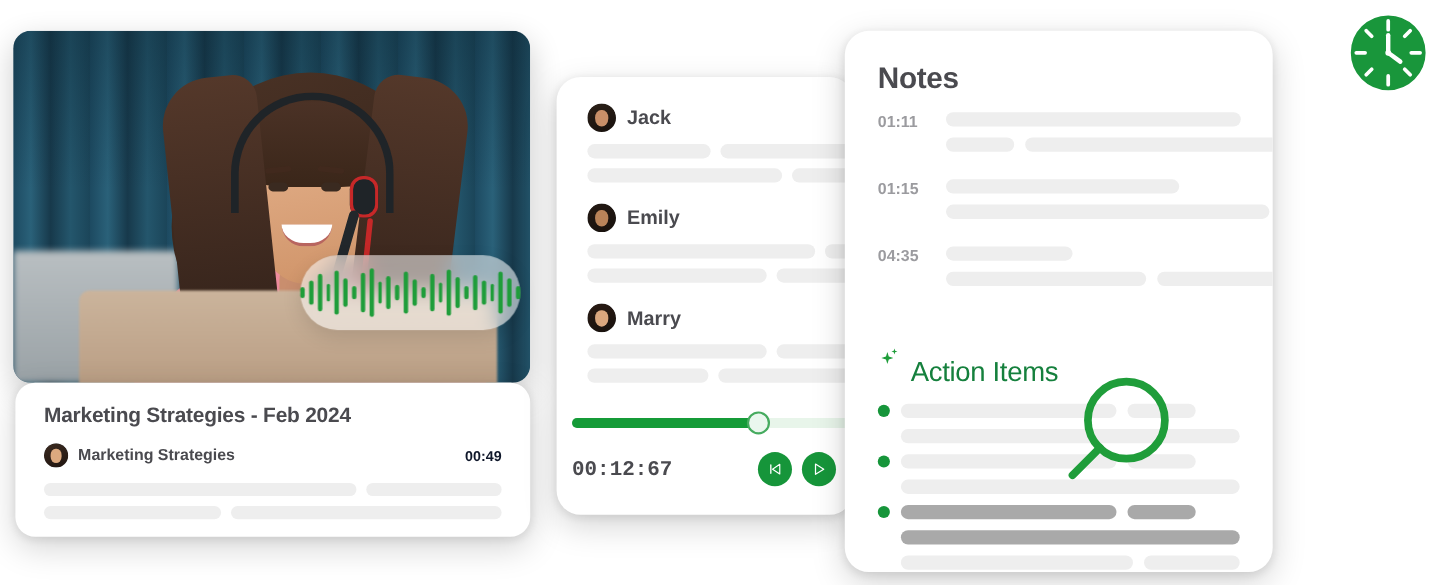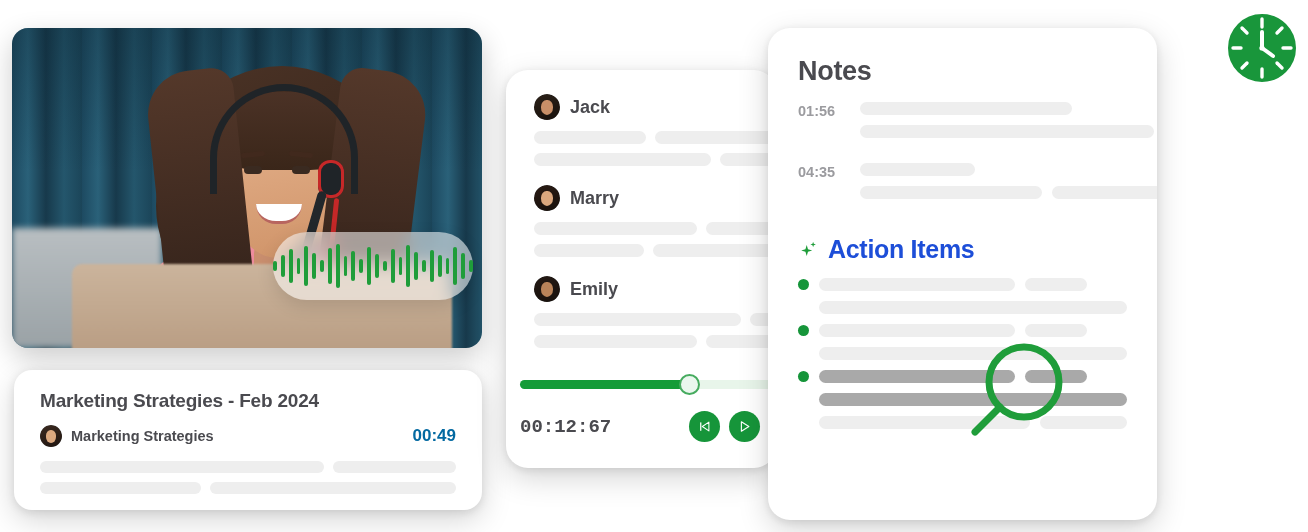--- a/index.html
+++ b/index.html
@@ -120,33 +120,33 @@
     border-radius: 34px;
     background: rgba(255,255,255,.55);
     backdrop-filter: blur(9px);
     -webkit-backdrop-filter: blur(9px);
     box-shadow: 0 6px 18px rgba(0,0,0,.12);
     display: flex; align-items: center; justify-content: center; gap: 4px;
   }
   .wave-bar { width: 4px; border-radius: 3px; background: #1f9d3a; }
 
   
-  #meeting-card { left: 14px; top: 370px; width: 468px; height: 140px; border-radius: 18px; }
+  #meeting-card { left: 14px; top: 348px; width: 468px; height: 140px; border-radius: 18px; }
   #meeting-card .inner { padding: 20px 26px 0 26px; }
   .meeting-title {
     font-size: 19px; font-weight: 700; color: #4a4a4f; letter-spacing: -.2px;
   }
   .meeting-row { display: flex; align-items: center; margin-top: 13px; }
   .avatar { width: 22px; height: 22px; border-radius: 50%; overflow: hidden;
             flex: none; position: relative; background: #cdd6dc; }
   .avatar .a-hair { position: absolute; inset: 0; }
   .avatar .a-face { position: absolute; left: 27%; top: 24%; width: 46%; height: 56%;
                     border-radius: 46% 46% 50% 50%; }
   .meeting-name { font-size: 14.5px; font-weight: 700; color: #4a4a4f; margin-left: 9px; }
-  .meeting-time { margin-left: auto; font-size: 17px; font-weight: 600; color: #0369a1; }
+  .meeting-time { margin-left: auto; font-size: 13px; font-weight: 600; color: #0f172a; }
   .skel-rows { padding: 0 26px; margin-top: 14px; }
   .skel-line { display: flex; gap: 9px; margin-bottom: 9px; }
   .skel { height: 12px; border-radius: 7px; background: #eeeeee; }
 
   
   #transcript-card {
     left: 506px; top: 70px; width: 270px; height: 398px;
     border-radius: 22px; overflow: hidden;
   }
   #transcript-card .t-inner { padding: 24px 0 0 28px; }
@@ -182,22 +182,22 @@
   .notes-inner { padding: 28px 30px 0 30px; position: relative; height: 100%; }
   .notes-title { font-size: 27px; font-weight: 700; color: #4a4a4f; letter-spacing: -.3px; }
   .note-row { display: flex; align-items: flex-start; margin-top: 15px; }
   .note-time { width: 62px; flex: none; font-size: 14.5px; font-weight: 600; color: #9b9b9f;
                padding-top: 1px; }
   .note-bars { flex: 1; }
   .note-line { display: flex; gap: 10px; margin-bottom: 10px; }
   .nskel { height: 13px; border-radius: 7px; background: #eeeeee; }
 
   .ai-head { display: flex; align-items: center; margin-top: 26px; }
-  .ai-title { font-size: 25px; font-weight: 700; color: #1d4ed8; margin-left: 8px;
-              letter-spacing: -.3px; }
+  .ai-title { font-size: 25px; font-weight: 400; color: #15803d; margin-left: 8px;
+              letter-spacing: -.3px; margin-top: 28px; }
   .ai-list { margin-top: 14px; }
   .ai-item { margin-bottom: 0; }
   .ai-line { display: flex; align-items: center; gap: 10px; margin-bottom: 10px; }
   .dot { width: 11px; height: 11px; border-radius: 50%; background: #16953a; flex: none; }
   .dot-pad { width: 11px; flex: none; }
   .askel { height: 13px; border-radius: 7px; background: #eeeeee; }
   .askel.dim { background: #a9a9a9; }
 
   
   #magnifier { position: absolute; left: 190px; top: 310px; width: 110px; height: 110px; }
@@ -307,53 +307,53 @@
               <div class="t-skel" style="width: 130px;"></div>
             </div>
             <div class="t-line">
               <div class="t-skel" style="width: 190px;"></div>
               <div class="t-skel" style="width: 60px;"></div>
             </div>
           </div>
         </div>
         <div>
           <div class="speaker">
+            <div class="avatar" style="background: rgb(207, 214, 218);">
+              <div class="a-hair" style="background:linear-gradient(160deg,#241a14,#17100c);border-radius:50% 50% 40% 40%"></div>
+              <div class="a-face" style="background:#b98359"></div>
+            </div>
+            <div class="speaker-name">Emily</div>
+          </div>
+          <div class="t-skels">
+            <div class="t-line">
+              <div class="t-skel" style="width: 222px;"></div>
+              <div class="t-skel" style="width: 28px;"></div>
+            </div>
+            <div class="t-line">
+              <div class="t-skel" style="width: 175px;"></div>
+              <div class="t-skel" style="width: 75px;"></div>
+            </div>
+          </div>
+        </div>
+        <div>
+          <div class="speaker">
             <div class="avatar" style="background: rgb(200, 210, 216);">
               <div class="a-hair" style="background:linear-gradient(160deg,#2a1b14,#17100c);border-radius:50% 50% 40% 40%"></div>
               <div class="a-face" style="background:#dba77e"></div>
             </div>
             <div class="speaker-name">Marry</div>
           </div>
           <div class="t-skels">
             <div class="t-line">
               <div class="t-skel" style="width: 175px;"></div>
               <div class="t-skel" style="width: 75px;"></div>
             </div>
             <div class="t-line">
               <div class="t-skel" style="width: 118px;"></div>
               <div class="t-skel" style="width: 132px;"></div>
-            </div>
-          </div>
-        </div>
-        <div>
-          <div class="speaker">
-            <div class="avatar" style="background: rgb(207, 214, 218);">
-              <div class="a-hair" style="background:linear-gradient(160deg,#241a14,#17100c);border-radius:50% 50% 40% 40%"></div>
-              <div class="a-face" style="background:#b98359"></div>
-            </div>
-            <div class="speaker-name">Emily</div>
-          </div>
-          <div class="t-skels">
-            <div class="t-line">
-              <div class="t-skel" style="width: 222px;"></div>
-              <div class="t-skel" style="width: 28px;"></div>
-            </div>
-            <div class="t-line">
-              <div class="t-skel" style="width: 175px;"></div>
-              <div class="t-skel" style="width: 75px;"></div>
             </div>
           </div>
         </div>
       </div>
 
     <div class="player">
       <div class="track">
         <div class="track-fill" id="track-fill" style="width: 63%;"></div>
         <div class="track-thumb" id="track-thumb" style="left: calc(63% - 10px);"></div>
       </div>
@@ -375,21 +375,33 @@
       </div>
     </div>
   </div>
 
   <div class="card" id="notes-card">
     <div class="notes-inner">
       <div class="notes-title">Notes</div>
 
       <div id="notes-list">
           <div class="note-row">
-            <div class="note-time">01:56</div>
+            <div class="note-time">01:11</div>
+            <div class="note-bars">
+              <div class="note-line">
+                <div class="nskel" style="width: 268px;"></div>
+              </div>
+              <div class="note-line">
+                <div class="nskel" style="width: 62px;"></div>
+                <div class="nskel" style="width: 290px;"></div>
+              </div>
+            </div>
+          </div>
+          <div class="note-row">
+            <div class="note-time">01:15</div>
             <div class="note-bars">
               <div class="note-line">
                 <div class="nskel" style="width: 212px;"></div>
               </div>
               <div class="note-line">
                 <div class="nskel" style="width: 294px;"></div>
                 <div class="nskel" style="width: 58px;"></div>
               </div>
             </div>
           </div>

